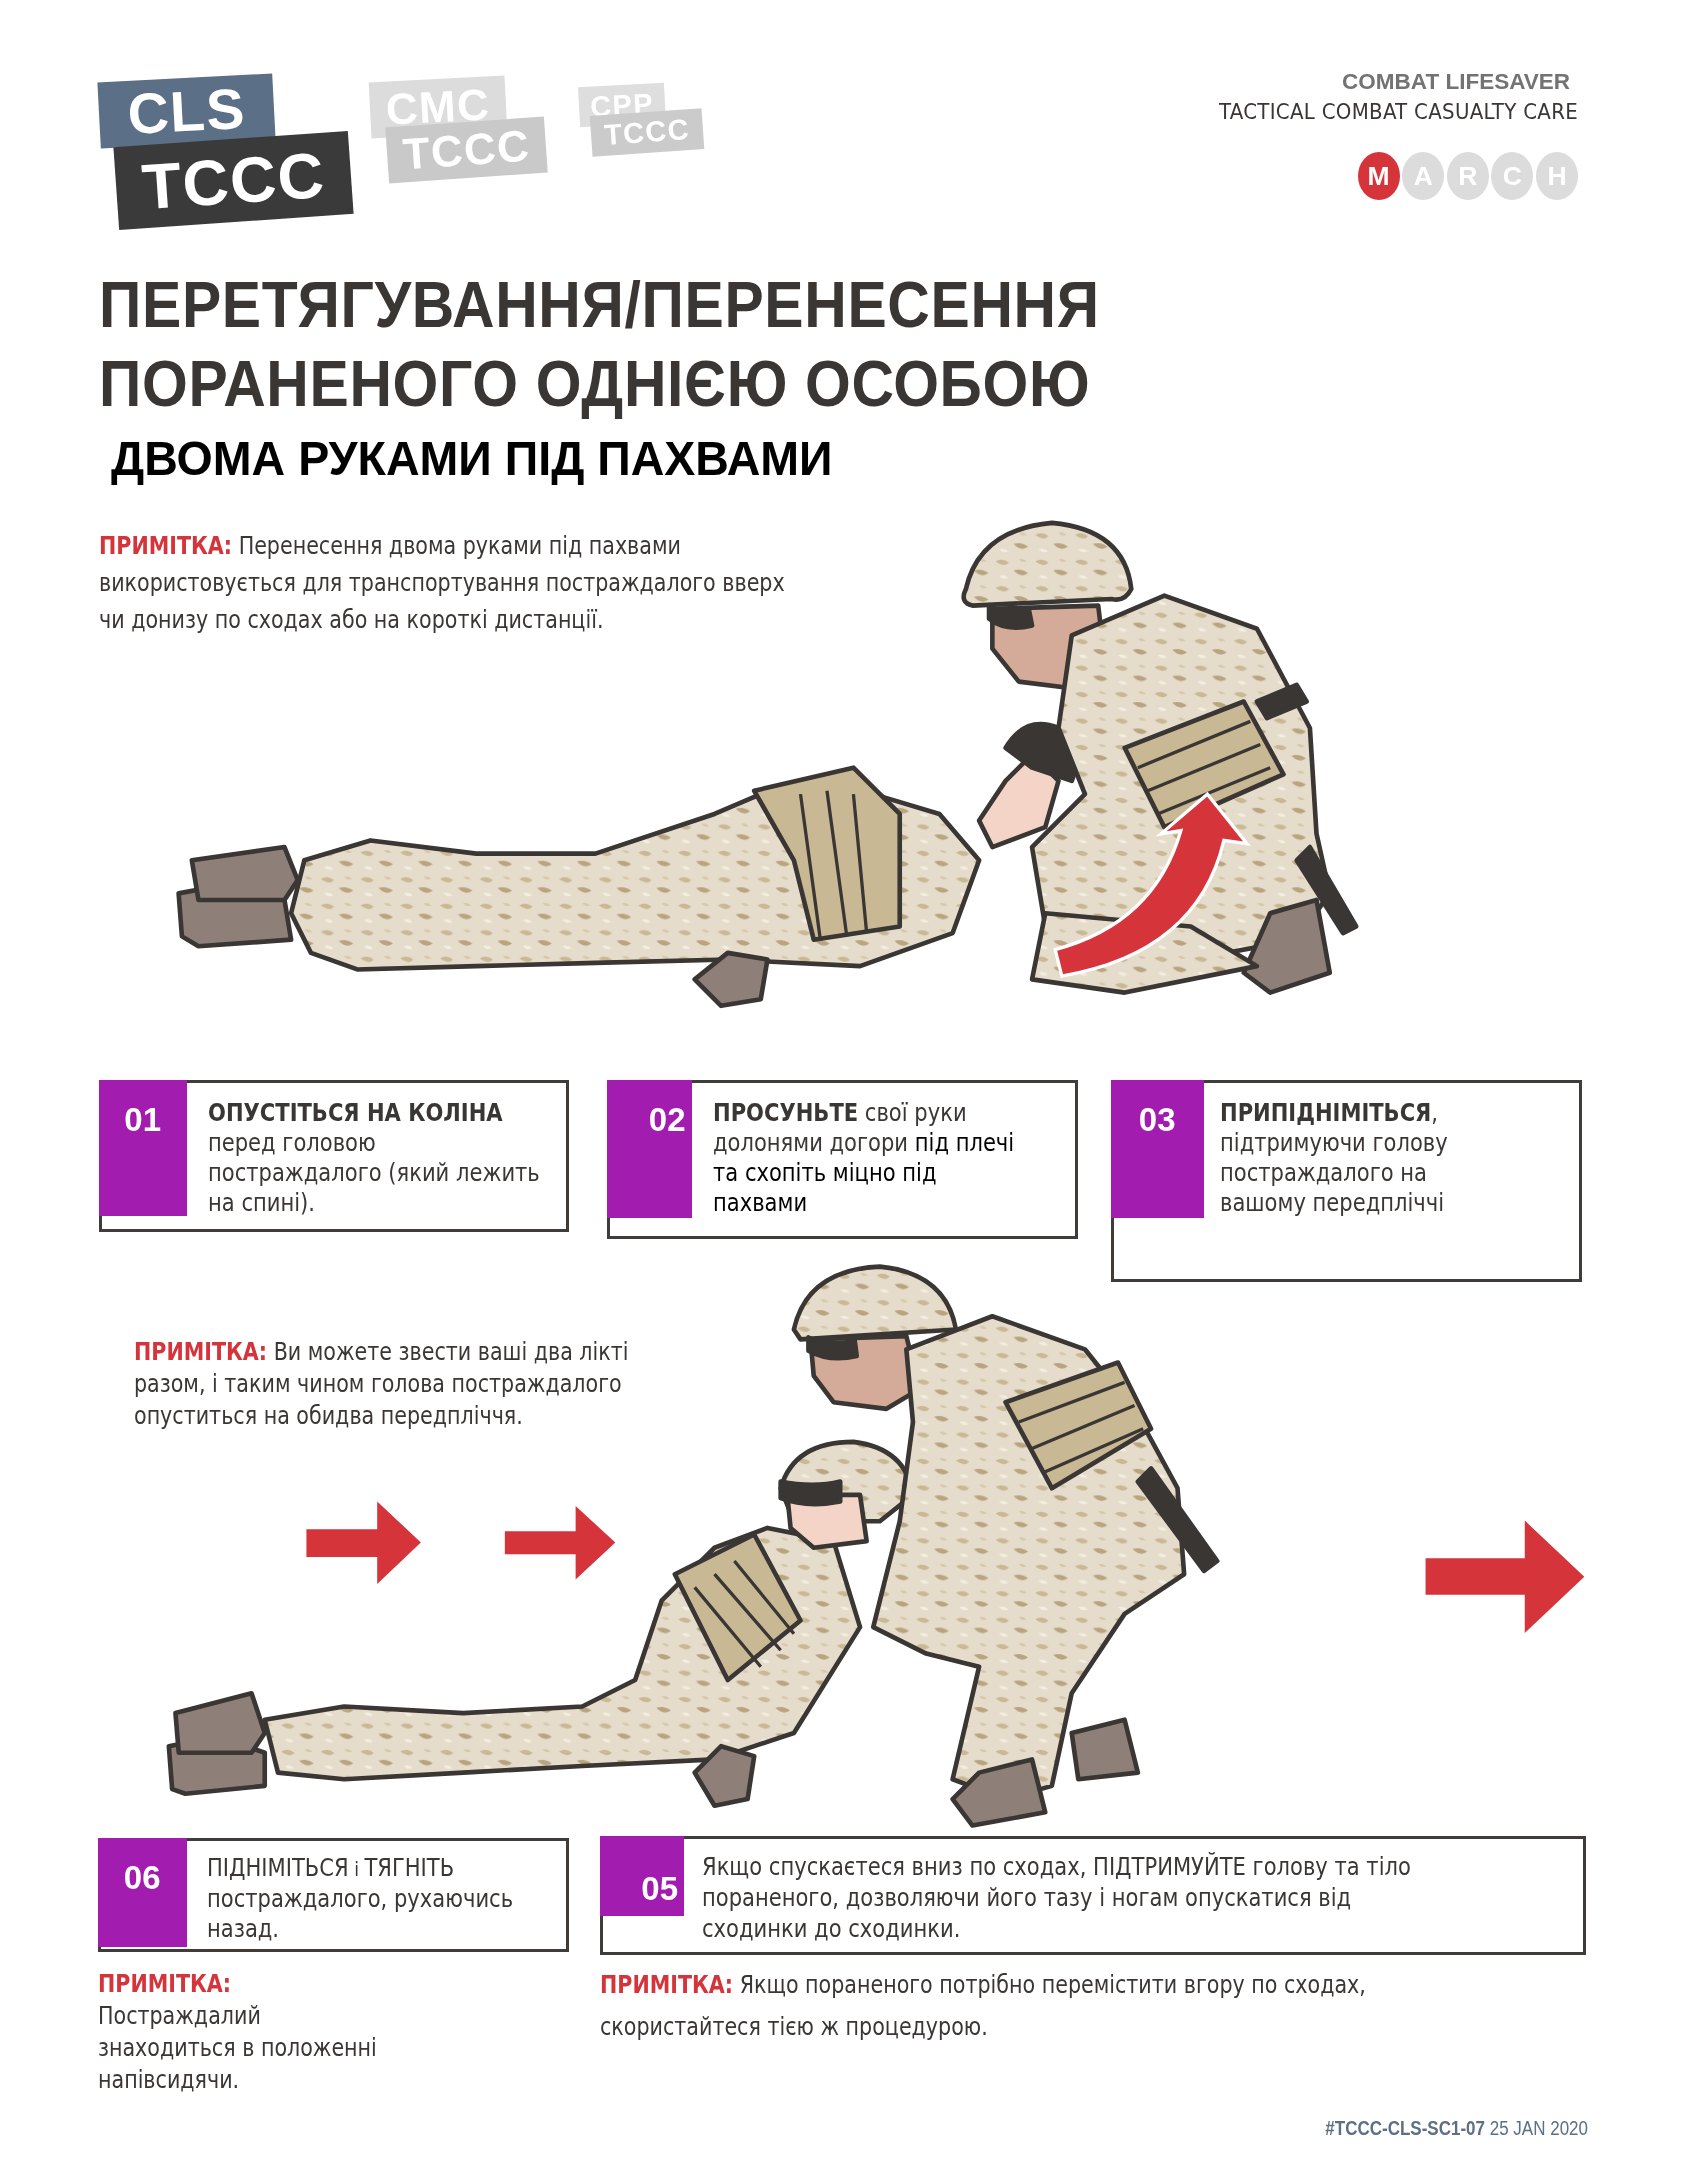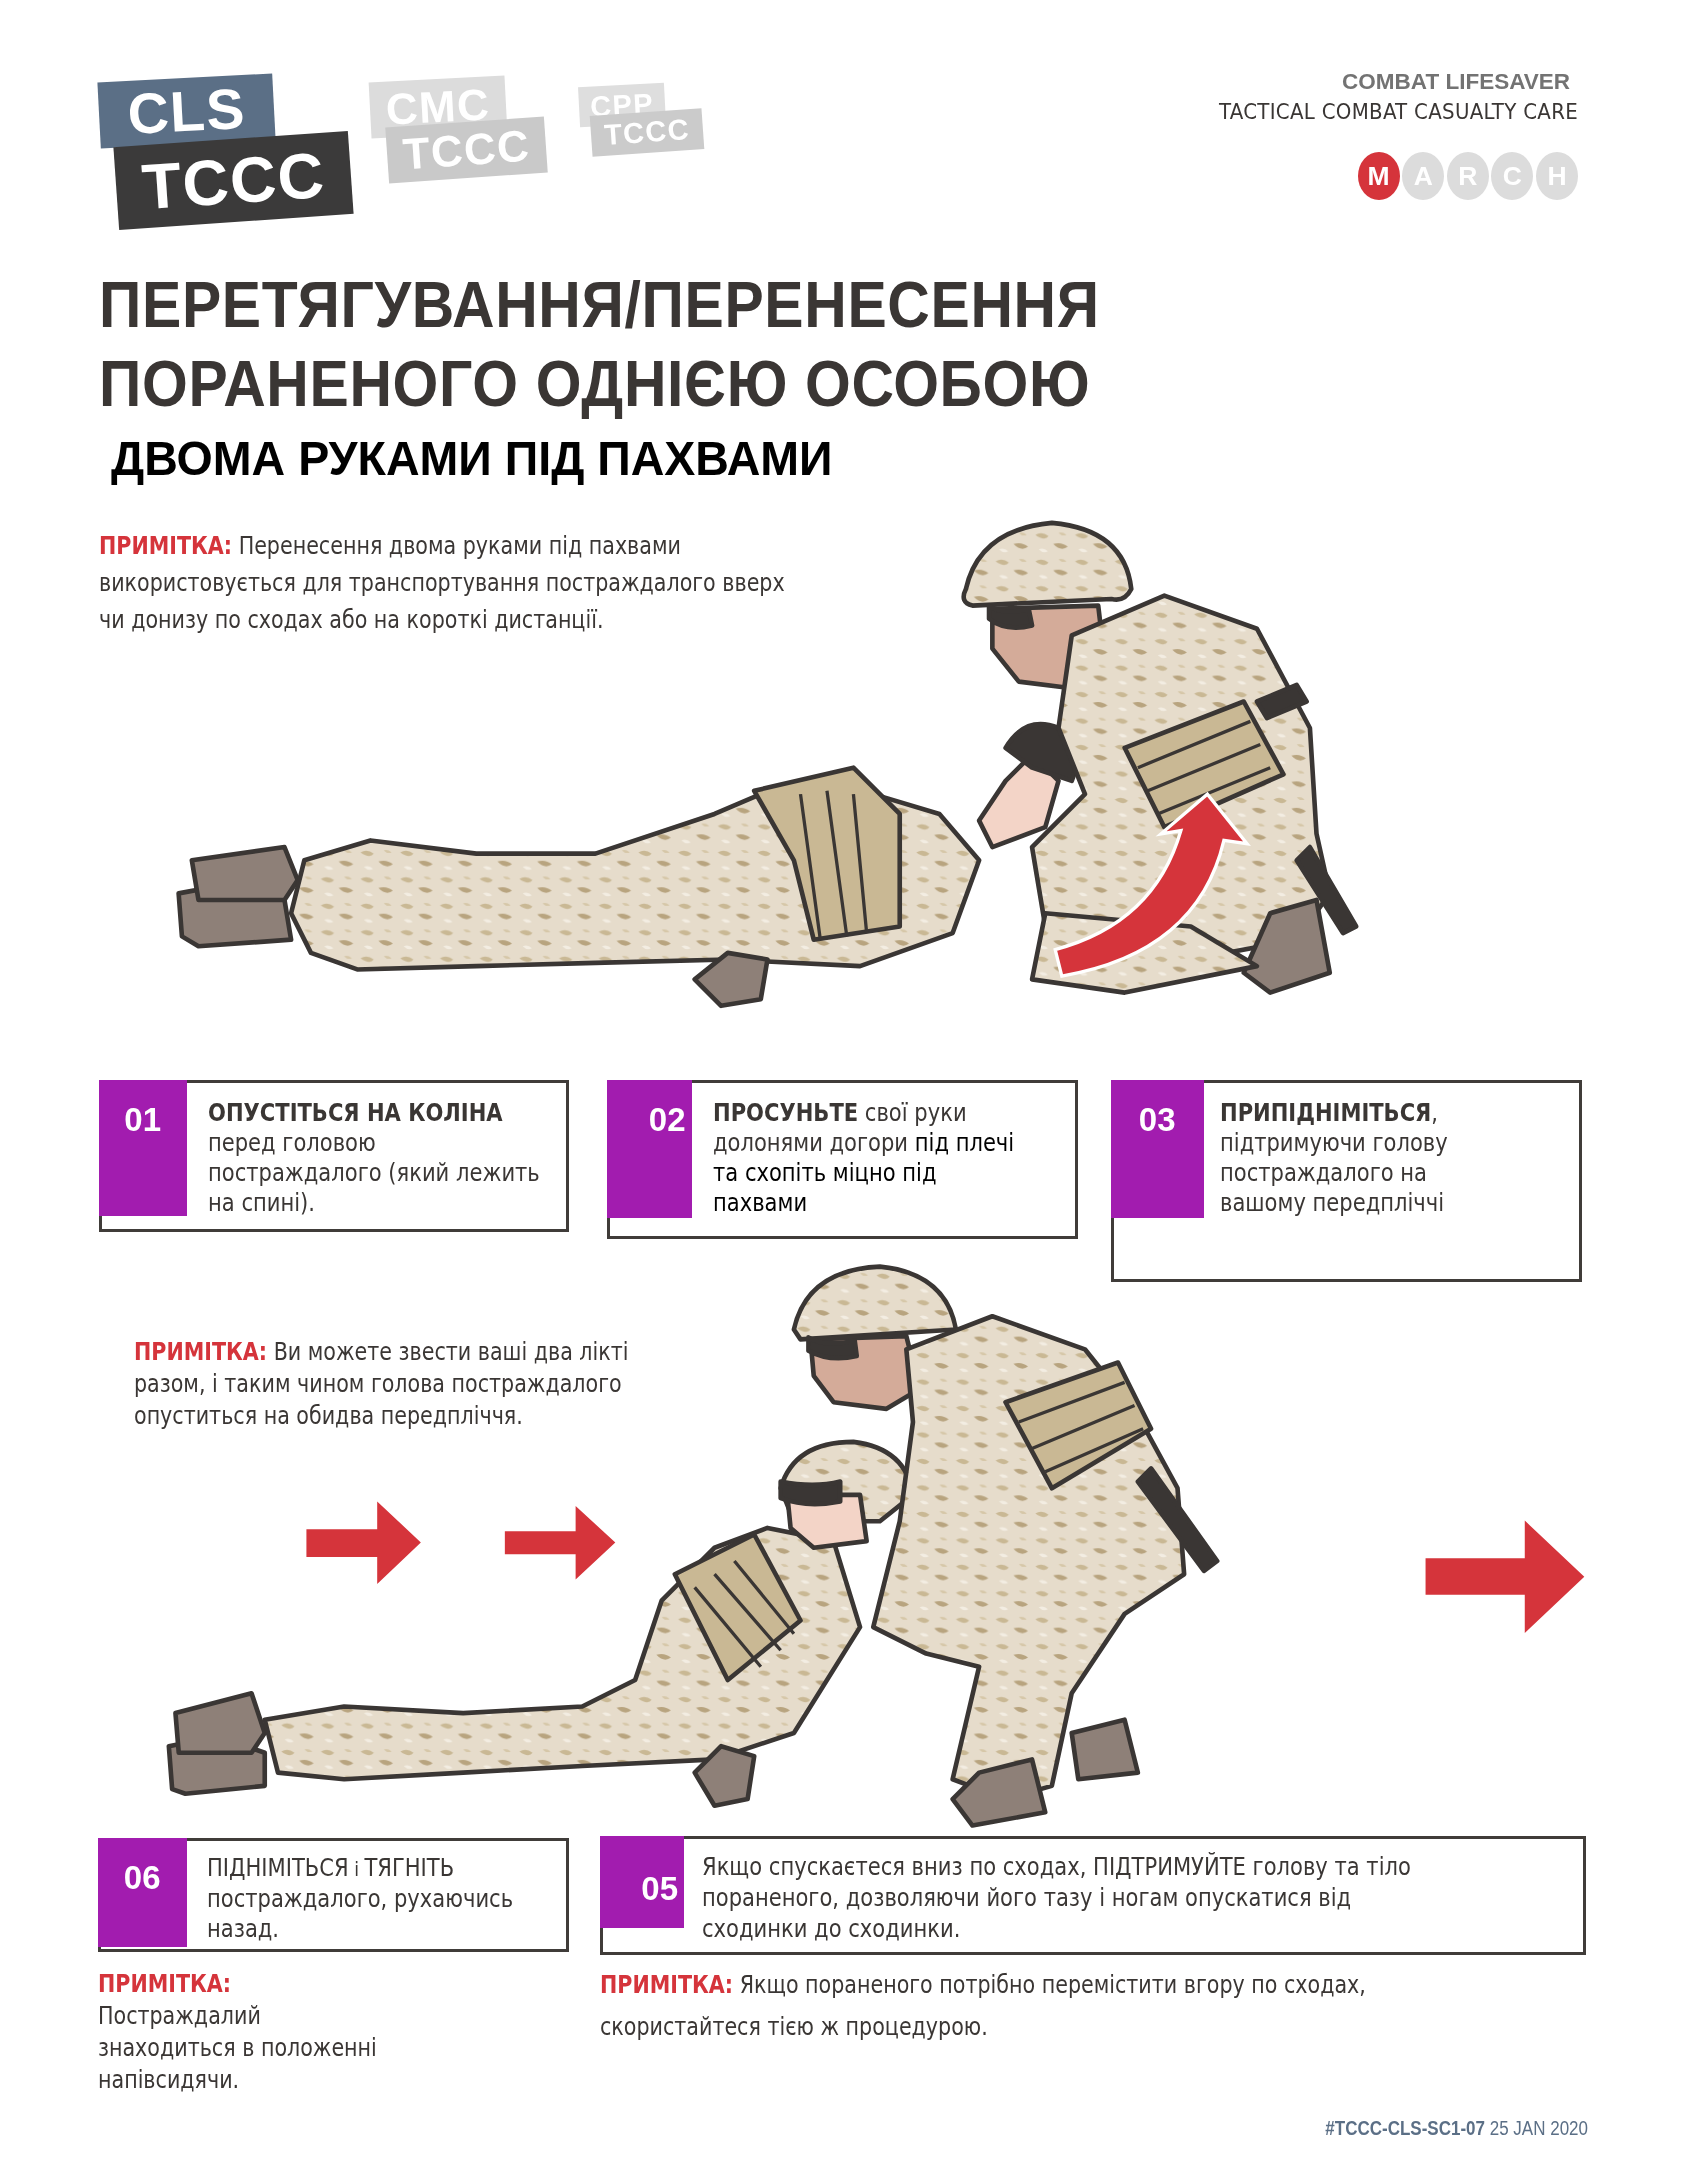--- a/index.html
+++ b/index.html
@@ -200,21 +200,21 @@
 <div class="step" style="left:98px; top:1838px; width:471px; height:114px;">
   <div class="num" style="width:89px; height:109px;">06</div>
   <div class="txt" style="left:106px; top:12px;">
     <div><span>ПІДНІМІТЬСЯ</span><span style="font-size:20px"> і </span><span>ТЯГНІТЬ</span></div>
     <div>постраждалого, рухаючись</div>
     <div>назад.</div>
   </div>
 </div>
 
 <div class="step" style="left:600px; top:1836px; width:986px; height:119px;">
-  <div class="num" style="width:84px; height:92px; padding-top:34px;padding-left:36px;">05</div>
+  <div class="num" style="width:84px; height:80px; padding-top:34px;padding-left:36px;">05</div>
   <div class="txt" style="left:99px; top:12px; line-height:31px;">
     <div>Якщо спускаєтеся вниз по сходах, ПІДТРИМУЙТЕ голову та тіло</div>
     <div>пораненого, дозволяючи його тазу і ногам опускатися від</div>
     <div>сходинки до сходинки.</div>
   </div>
 </div>
 
 <div class="abs note" style="left:98px; top:1968px; line-height:32px;">
   <div class="lbl">ПРИМІТКА:</div>
   <div>Постраждалий</div>

